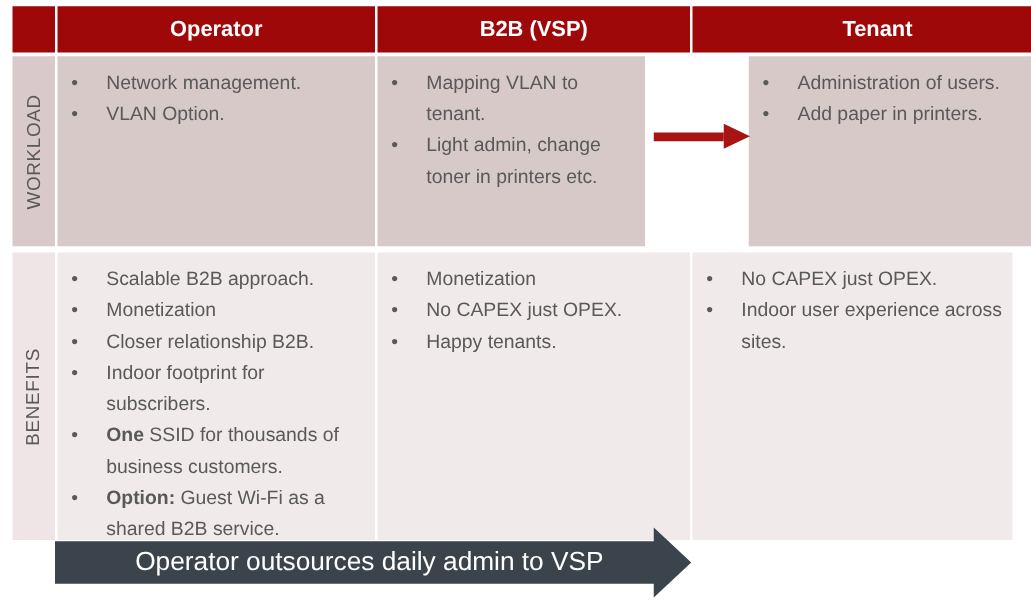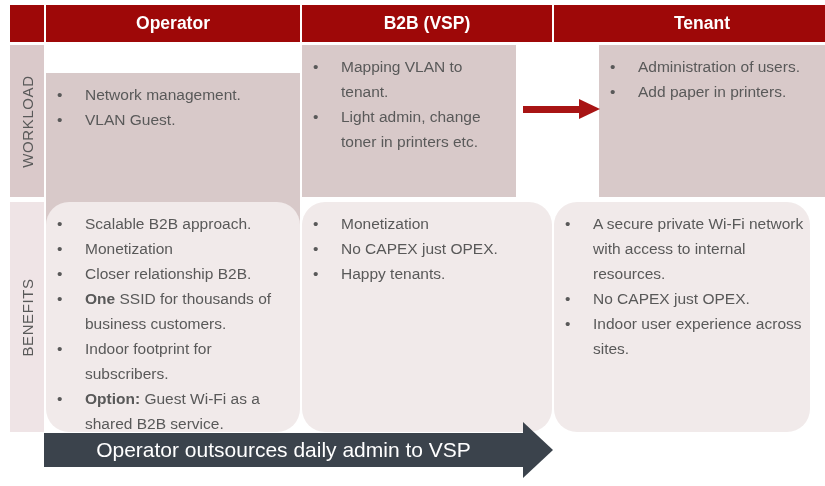--- a/index.html
+++ b/index.html
@@ -6,21 +6,21 @@
   .slide{
     position:relative;width:825px;height:486px;background:#fff;overflow:hidden;
     font-family:"Liberation Sans",sans-serif;
   }
   .cell{position:absolute;box-sizing:border-box;}
   .hdr{
     background:var(--header-bg,#9E0808);color:#fff;font-weight:bold;
     font-size:17.5px;text-align:center;line-height:37px;
   }
   .wl-bg{background:var(--workload-bg,#D8C9C9);}
-  .bn-bg{background:var(--benefits-bg,#F1EAEA);border-radius:23px;}
+  .bn-bg{background:var(--benefits-bg,#F1EAEA);}
   .lbl-wl{background:var(--label-workload-bg,#DAC9CA);}
   .lbl-bn{background:var(--label-benefits-bg,#EFE4E6);}
   .rot{position:absolute;inset:0;display:flex;align-items:center;justify-content:center;}
   .rot span{
     transform:rotate(-90deg);white-space:nowrap;color:var(--body-text,#595959);
     font-size:15px;letter-spacing:0.6px;
   }
   ul.bullets{margin:0;padding:9px 6px 0 11px;list-style:none;}
   ul.bullets li{
     position:relative;padding-left:28px;color:var(--body-text,#595959);
@@ -33,21 +33,21 @@
     background:var(--arrow-red,#A81414);z-index:5;
   }
   .red-arrow-head{
     position:absolute;left:579px;top:99px;width:0;height:0;z-index:5;
     border-top:10px solid transparent;border-bottom:10px solid transparent;
     border-left:21px solid var(--arrow-red,#A81414);
   }
   .banner{
     position:absolute;left:44px;top:433px;width:479px;height:34px;
     background:var(--banner-bg,#3B434C);color:#fff;display:flex;
-    align-items:center;justify-content:center;font-size:21px;z-index:4;
+    align-items:center;justify-content:center;font-size:21px;z-index:4;padding-left:12px;
   }
   .banner-head{
     position:absolute;left:523px;top:422px;width:0;height:0;z-index:4;
     border-top:28px solid transparent;border-bottom:28px solid transparent;
     border-left:30px solid var(--banner-bg,#3B434C);
   }
 </style>
 </head>
 <body>
 
@@ -57,24 +57,24 @@
   <div class="cell hdr" style="left:46px;top:5px;width:254px;height:37px;">Operator</div>
   <div class="cell hdr" style="left:302px;top:5px;width:250px;height:37px;">B2B (VSP)</div>
   <div class="cell hdr" style="left:554px;top:5px;width:296px;height:37px;">Tenant</div>
 
   <div class="cell lbl-wl" style="left:10px;top:45px;width:34px;height:152px;">
     <div class="rot">
       <span>WORKLOAD</span>
     </div>
   </div>
 
-  <div class="cell wl-bg" style="left:46px;top:45px;width:254px;height:152px;margin-top:28px;">
+  <div class="cell wl-bg" style="left:46px;top:45px;width:254px;height:152px;">
     <ul class="bullets">
       <li><span>Network management.</span></li>
-      <li><span>VLAN Guest.</span></li>
+      <li><span>VLAN Option.</span></li>
     </ul>
   </div>
   <div class="cell wl-bg" style="left:302px;top:45px;width:214px;height:152px;">
     <ul class="bullets">
       <li><span>Mapping VLAN to tenant.</span></li>
       <li><span>Light admin, change toner in printers etc.</span></li>
     </ul>
   </div>
   <div class="cell wl-bg" style="left:554px;top:45px;width:256px;height:152px;margin-left:45px;">
     <ul class="bullets">
@@ -90,35 +90,34 @@
     <div class="rot">
       <span>BENEFITS</span>
     </div>
   </div>
 
   <div class="cell bn-bg" style="left:46px;top:202px;width:254px;height:230px;">
     <ul class="bullets">
       <li><span>Scalable B2B approach.</span></li>
       <li><span>Monetization</span></li>
       <li><span>Closer relationship B2B.</span></li>
+      <li><span>Indoor footprint for subscribers.</span></li>
       <li><span class="bold">One</span><span> SSID for thousands of business customers.</span></li>
-      <li><span>Indoor footprint for subscribers.</span></li>
       <li><span class="bold">Option:</span><span> Guest Wi-Fi as a shared B2B service.</span></li>
     </ul>
   </div>
   <div class="cell bn-bg" style="left:302px;top:202px;width:250px;height:230px;">
     <ul class="bullets">
       <li><span>Monetization</span></li>
       <li><span>No CAPEX just OPEX.</span></li>
       <li><span>Happy tenants.</span></li>
     </ul>
   </div>
   <div class="cell bn-bg" style="left:554px;top:202px;width:256px;height:230px;">
     <ul class="bullets">
-      <li><span>A secure private Wi-Fi network with access to internal resources.</span></li>
       <li><span>No CAPEX just OPEX.</span></li>
       <li><span>Indoor user experience across sites.</span></li>
     </ul>
   </div>
 
   <div class="banner">
     <span>Operator outsources daily admin to VSP</span>
   </div>
   <div class="banner-head"></div>
 

